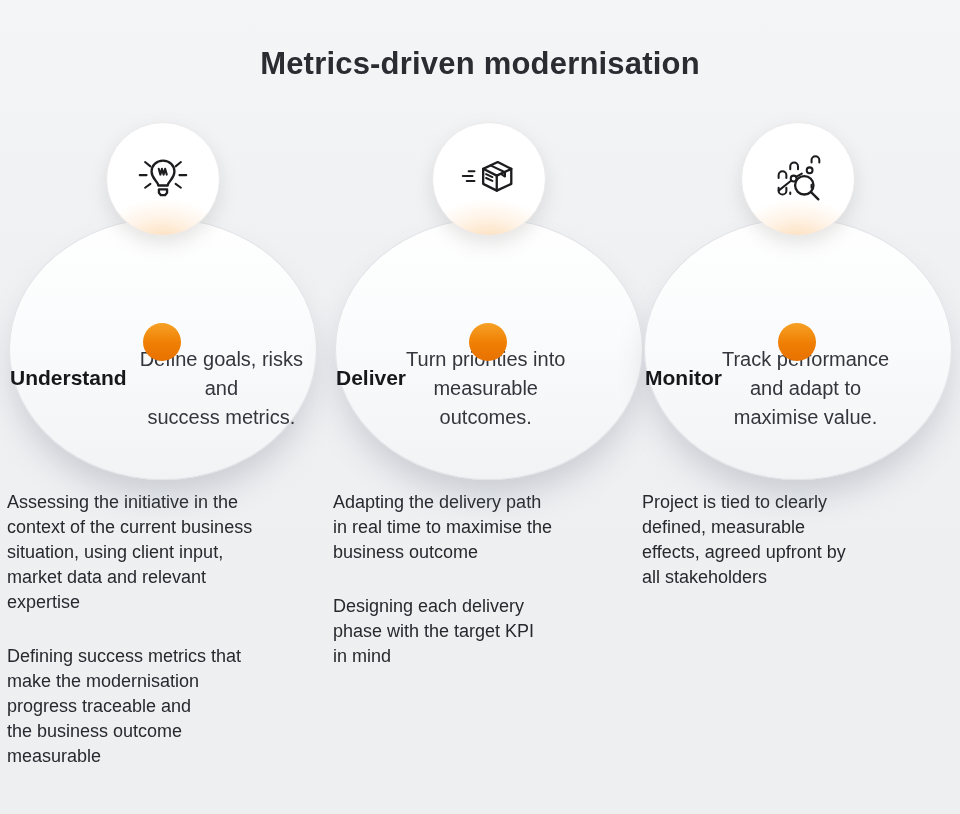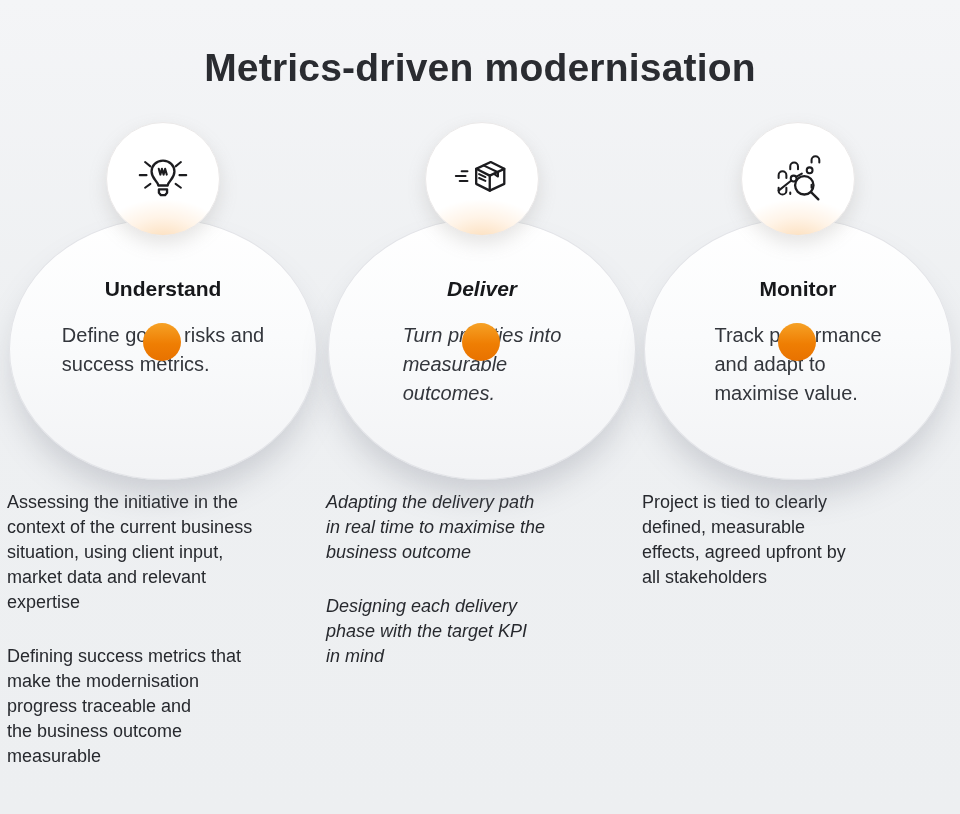--- a/index.html
+++ b/index.html
@@ -9,46 +9,46 @@
   }
   .canvas{
     position:relative;
     width:960px;height:814px;
     overflow:hidden;
     background:linear-gradient(180deg,#f4f5f7 0%,#eef0f2 40%,#edeff1 100%);
   }
   .page-title{
     position:absolute;top:46px;left:0;width:100%;
     text-align:center;
-    font-size:39px;font-weight:700;
+    font-size:31px;font-weight:700;
     color:#2a2c31;letter-spacing:.2px;
     margin:0;
   }
   .col{
     position:absolute;top:105px;width:320px;height:709px;
   }
   .col.c0{left:2px;}
-  .col.c1{left:321px;font-style:italic;}
+  .col.c1{left:328px;}
   .col.c2{left:637px;}
 
   .big-circle{
     position:absolute;top:113px;left:50%;
     width:306px;height:260px;
     margin-left:-153px;
     border-radius:50%;
     background:linear-gradient(180deg,#ffffff 0%,#fafbfc 45%,#f2f3f5 100%);
     border:1px solid #e3e4e8;
     box-shadow:0 20px 30px -4px rgba(125,130,142,.30);
     z-index:1;
   }
   .circle-content{
     position:absolute;top:0;left:0;width:100%;height:100%;
-    display:flex;flex-direction:column;align-items:center;
+    display:flex;align-items:center;
     padding-top:58px;box-sizing:border-box;
-    text-align:left;
+    text-align:center;
   }
   .stage-heading{
     margin:0;
     font-size:21px;font-weight:700;color:#17181b;
   }
   .stage-tagline{
     margin:20px 0 0 0;
     font-size:20px;line-height:29px;color:#33363c;
     white-space:pre-line;
     max-width:260px;

